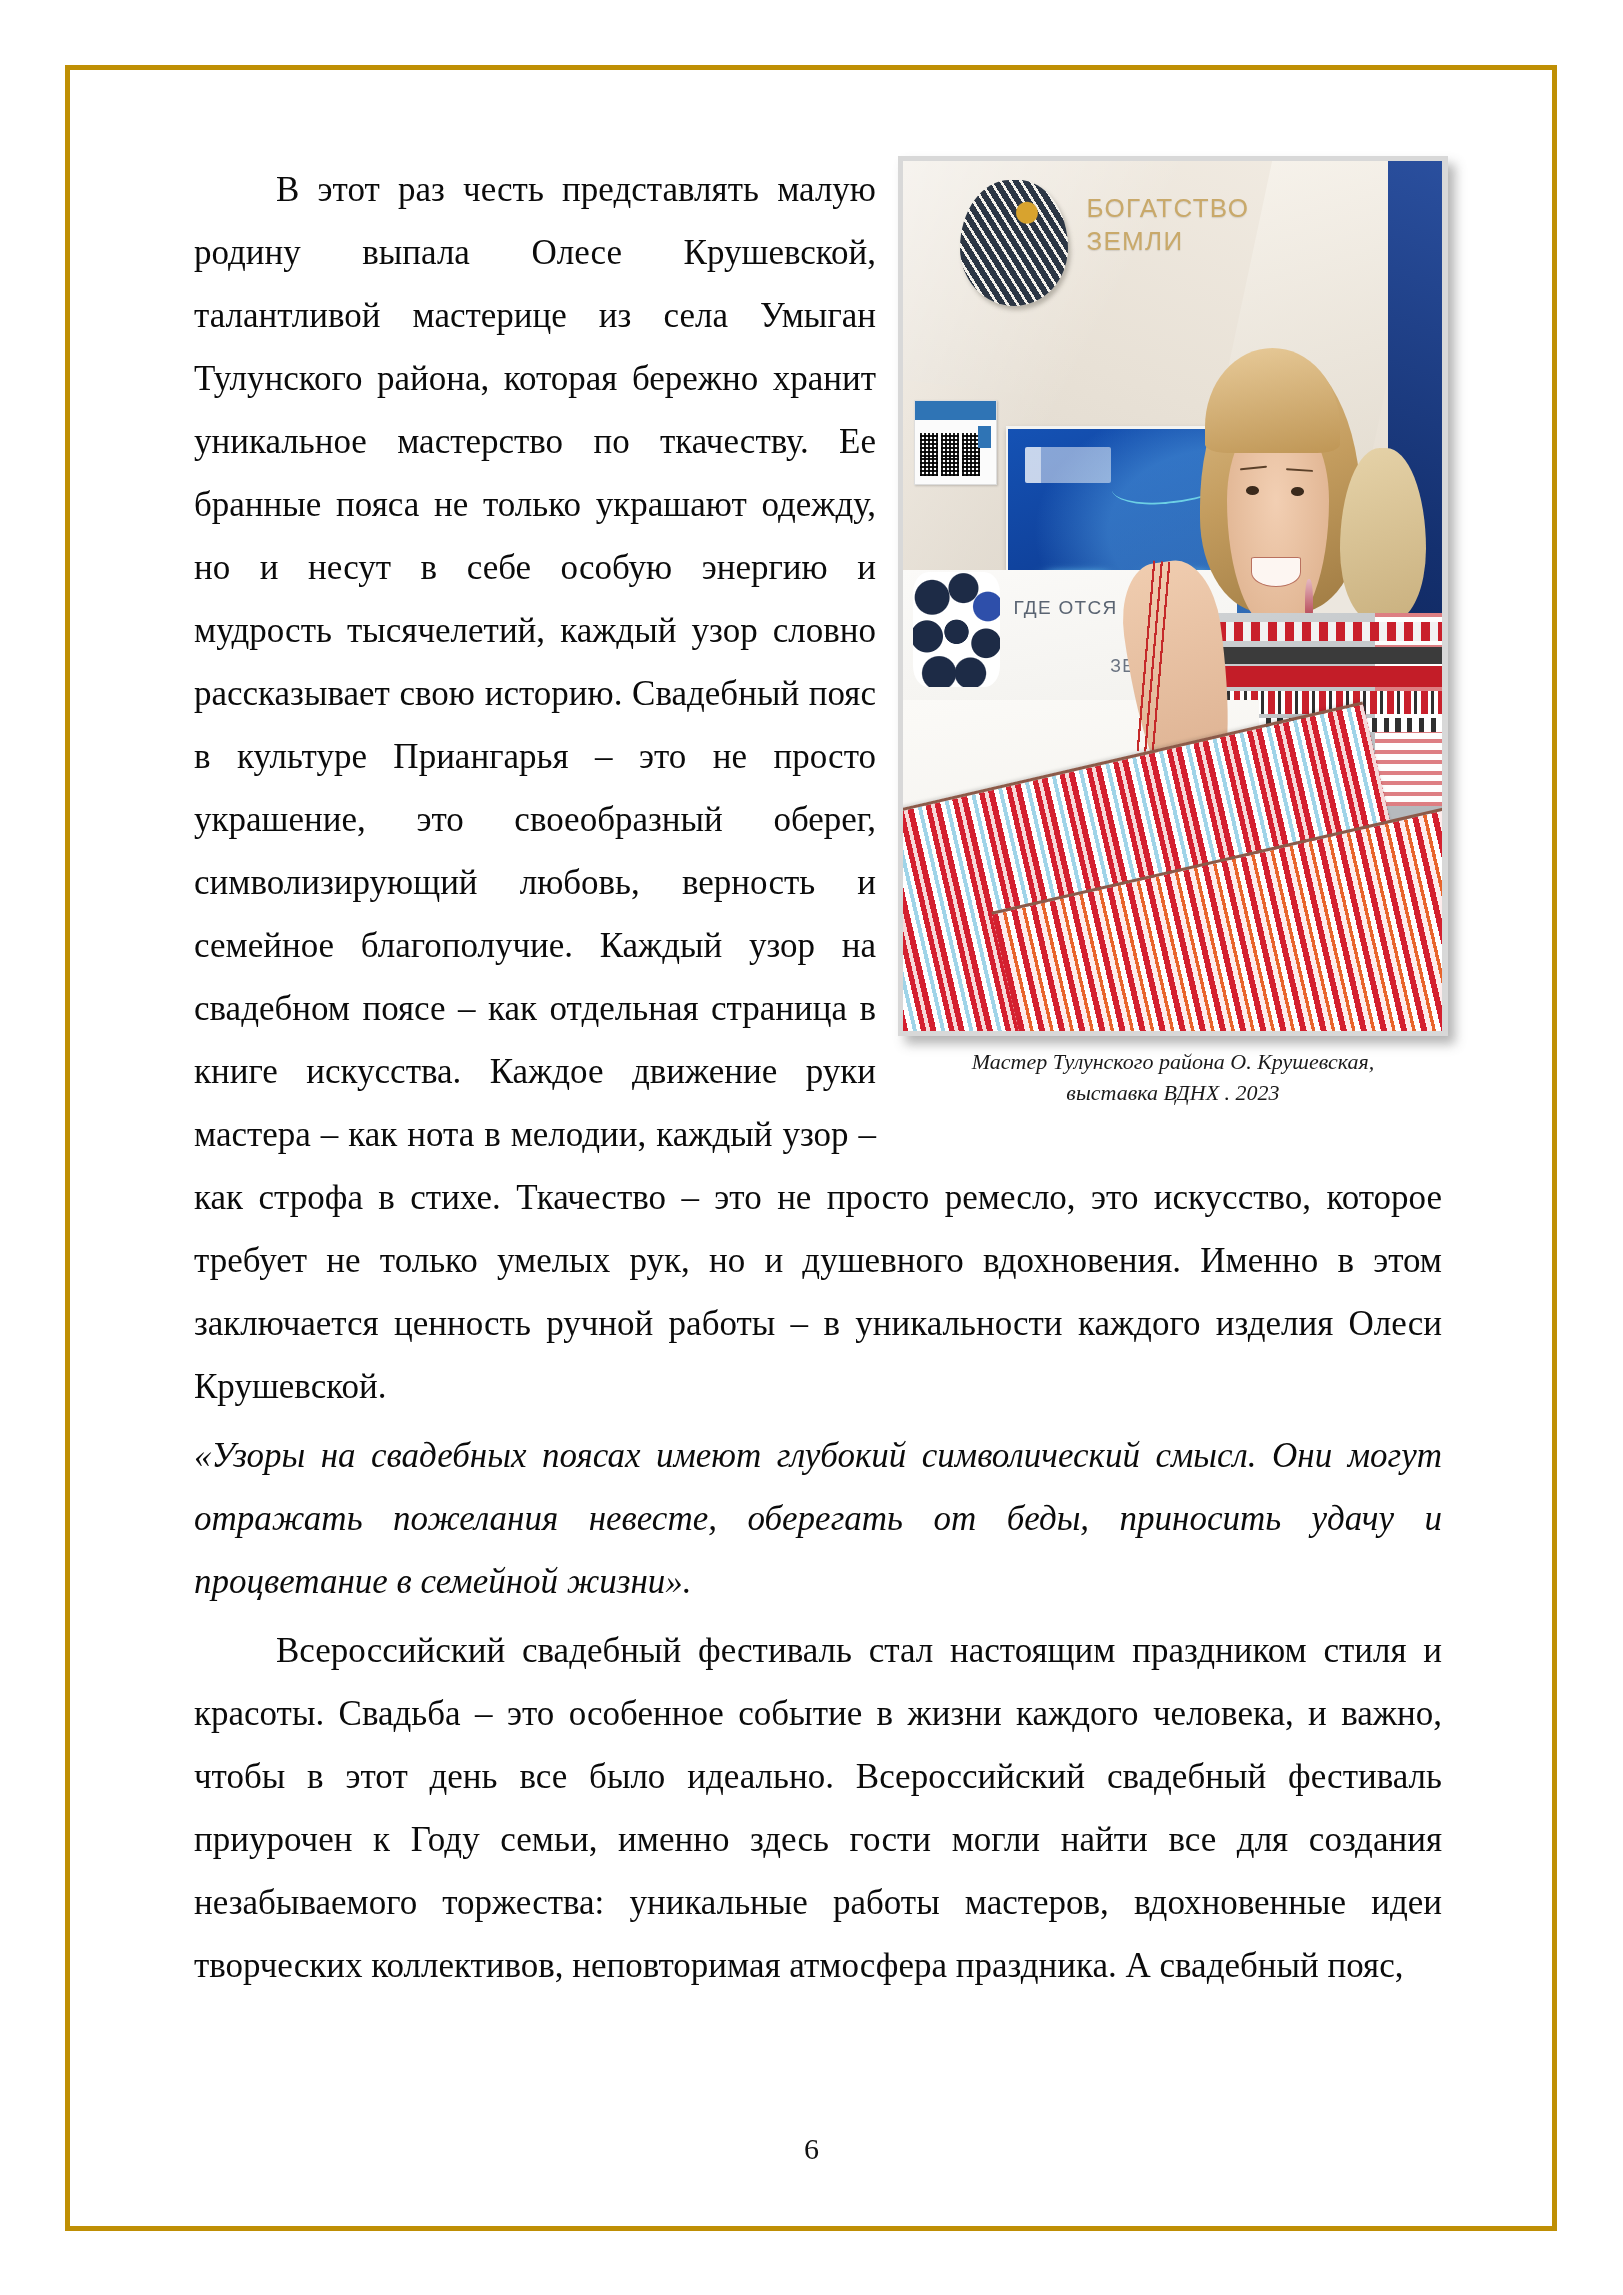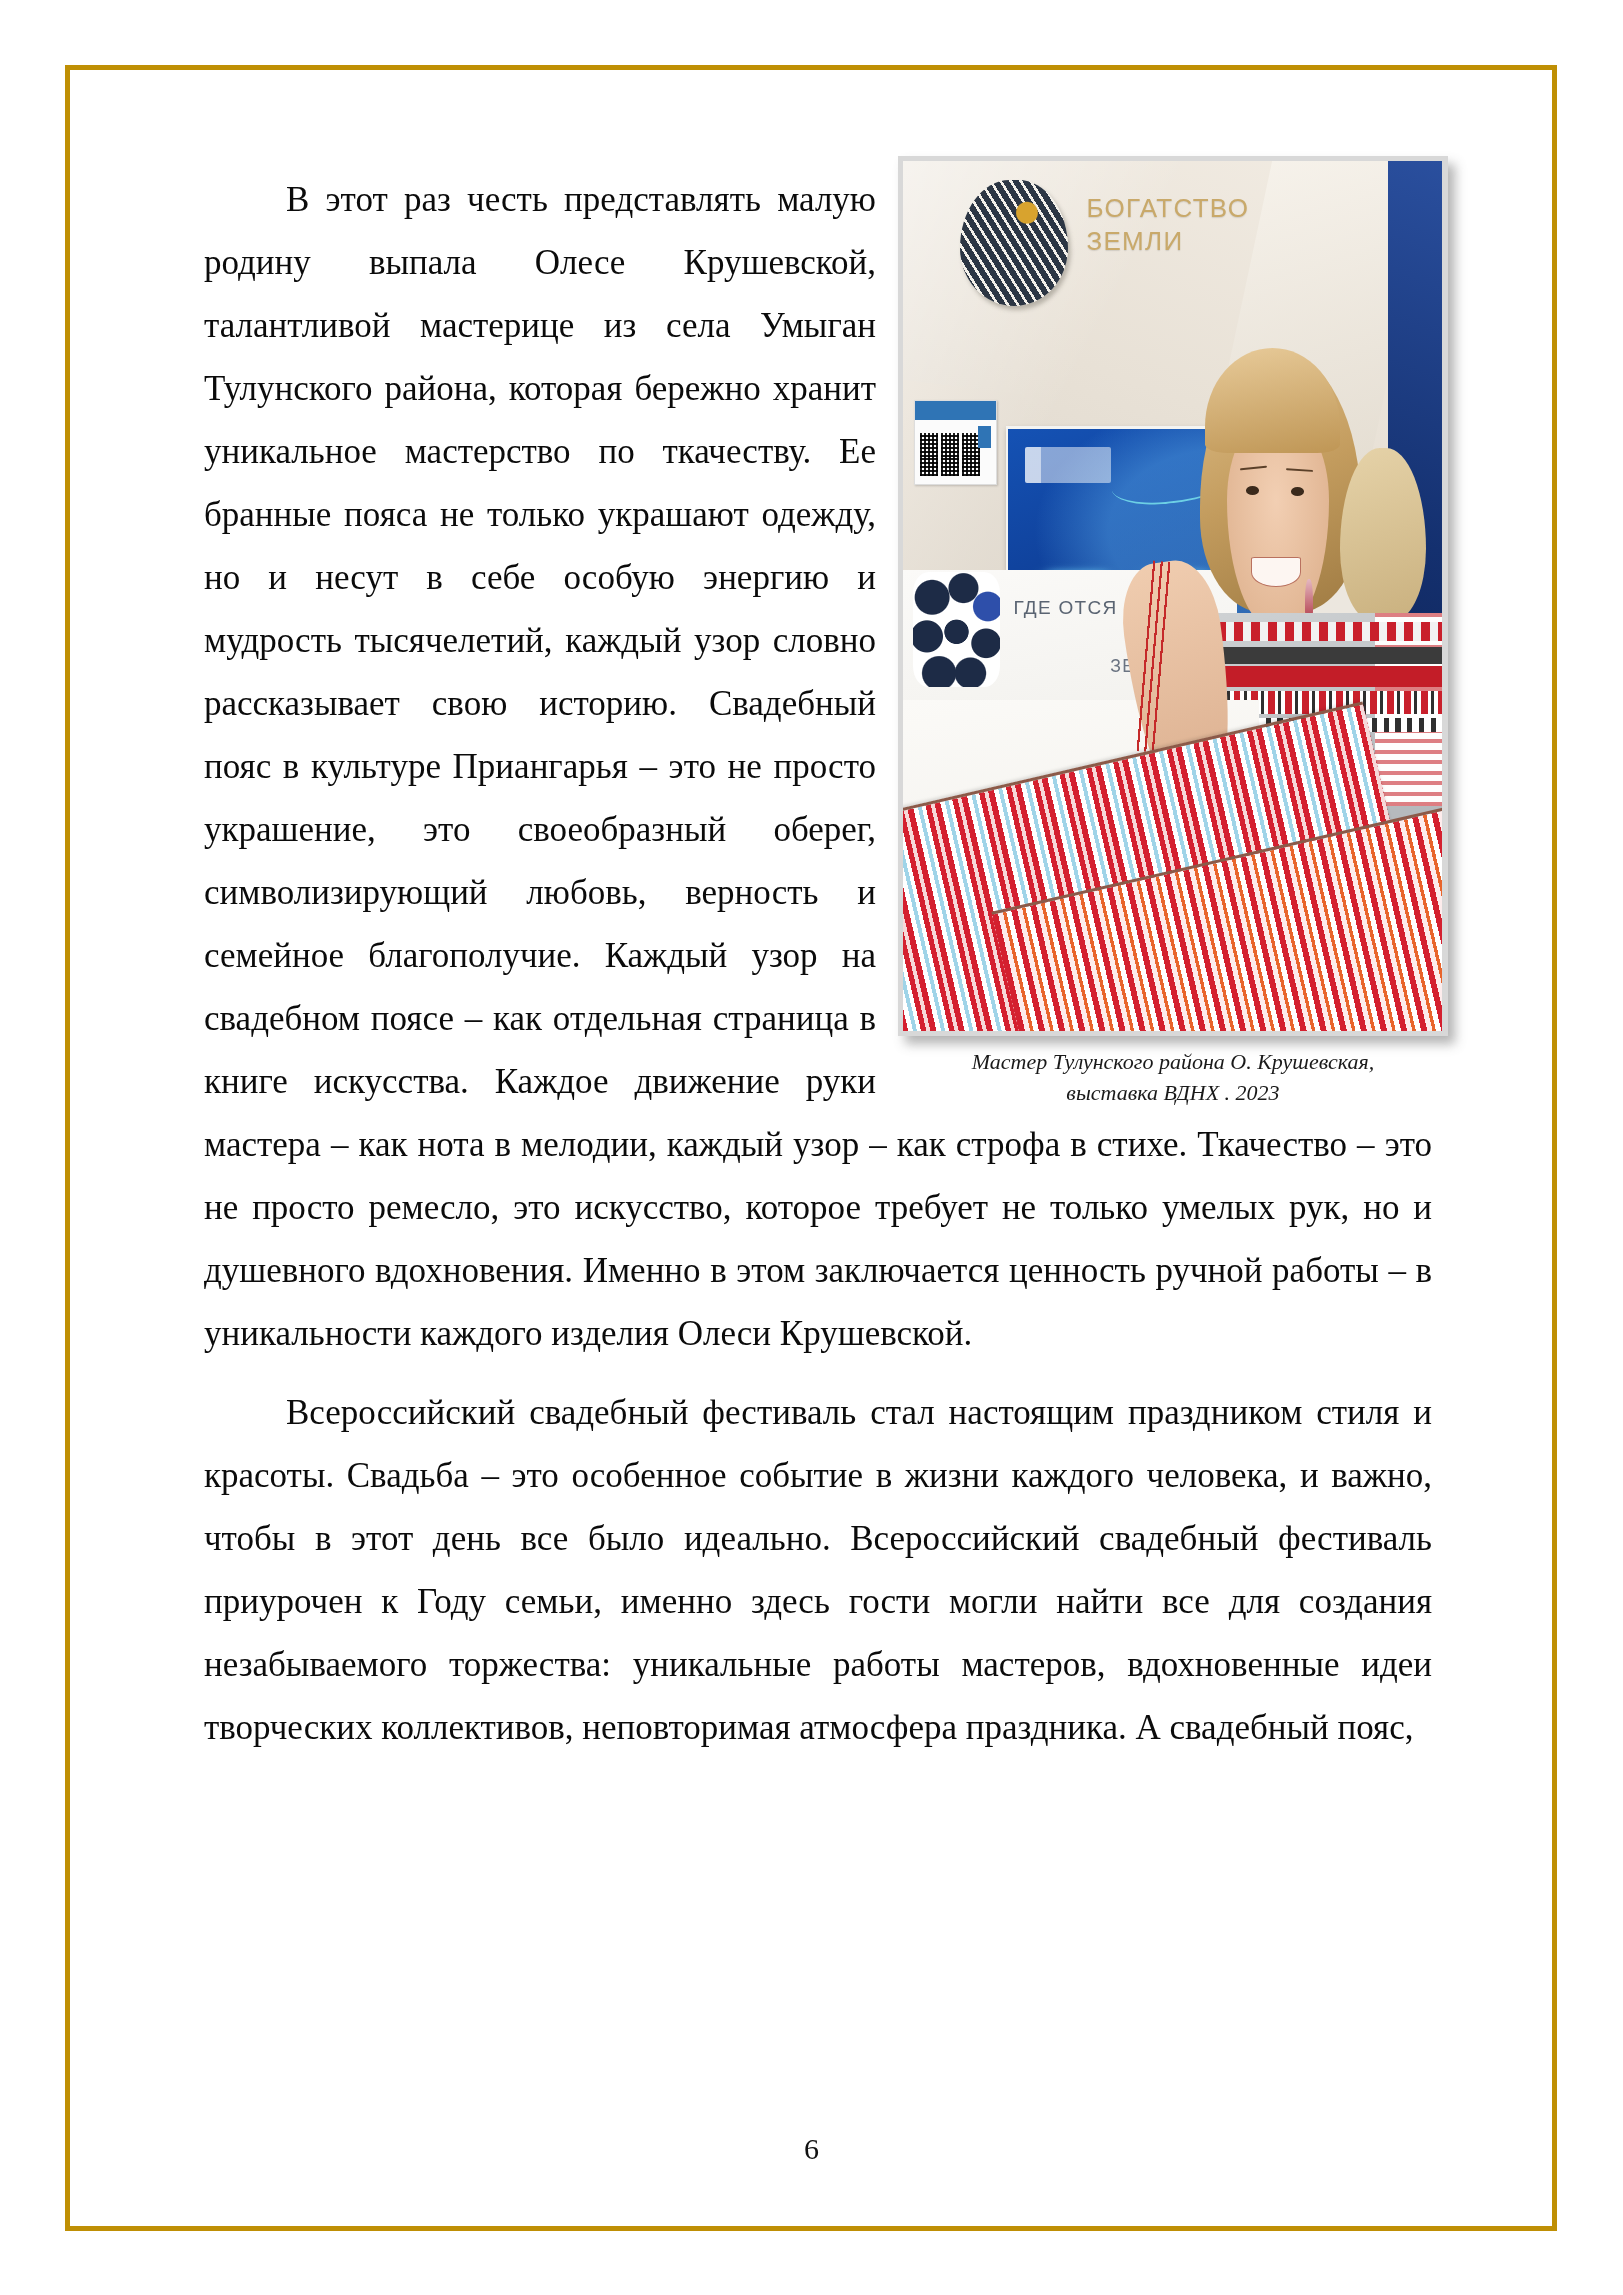--- a/index.html
+++ b/index.html
@@ -33,21 +33,21 @@
     left: 188px;
     top: 152px;
     width: 1260px;
     font-size: 35px;
     line-height: 63px;
     color: #0b0b0b;
     text-align: justify;
     text-justify: inter-word;
   }
   #content p {
-    margin: 16px;
+    margin: 6px;
   }
   .indent { text-indent: 82px; }
   .quote  { font-style: italic; }
 
   
   #figure {
     float: right;
     width: 550px;
     margin: 3.9px 0 0 22px;
     shape-margin: 0;
@@ -444,18 +444,19 @@
 
       </div>
     </div>
     <figcaption id="caption">
       <span>Мастер Тулунского района О. Крушевская,</span><br>
       <span>выставка ВДНХ . 2023</span>
     </figcaption>
   </figure>
 
   <p class="indent">В этот раз честь представлять малую родину выпала Олесе Крушевской, талантливой мастерице из села Умыган Тулунского района, которая бережно хранит уникальное мастерство по ткачеству. Ее бранные пояса не только украшают одежду, но и несут в себе особую энергию и мудрость тысячелетий, каждый узор словно рассказывает свою историю. Свадебный пояс в культуре Приангарья – это не просто украшение, это своеобразный оберег, символизирующий любовь, верность и семейное благополучие. Каждый узор на свадебном поясе – как отдельная страница в книге искусства. Каждое движение руки мастера – как нота в мелодии, каждый узор – как строфа в стихе. Ткачество – это не просто ремесло, это искусство, которое требует не только умелых рук, но и душевного вдохновения. Именно в этом заключается ценность ручной работы – в уникальности каждого изделия Олеси Крушевской.</p>
+  <p class="quote">«Узоры на свадебных поясах имеют глубокий символический смысл. Они могут отражать пожелания невесте, оберегать от беды, приносить удачу и процветание в семейной жизни».</p>
   <p class="indent">Всероссийский свадебный фестиваль стал настоящим праздником стиля и красоты. Свадьба – это особенное событие в жизни каждого человека, и важно, чтобы в этот день все было идеально. Всероссийский свадебный фестиваль приурочен к Году семьи, именно здесь гости могли найти все для создания незабываемого торжества: уникальные работы мастеров, вдохновенные идеи творческих коллективов, неповторимая атмосфера праздника. А свадебный пояс,</p>
 
 </div>
 
 <div id="page-number">6</div>
 
 
 </body></html>

